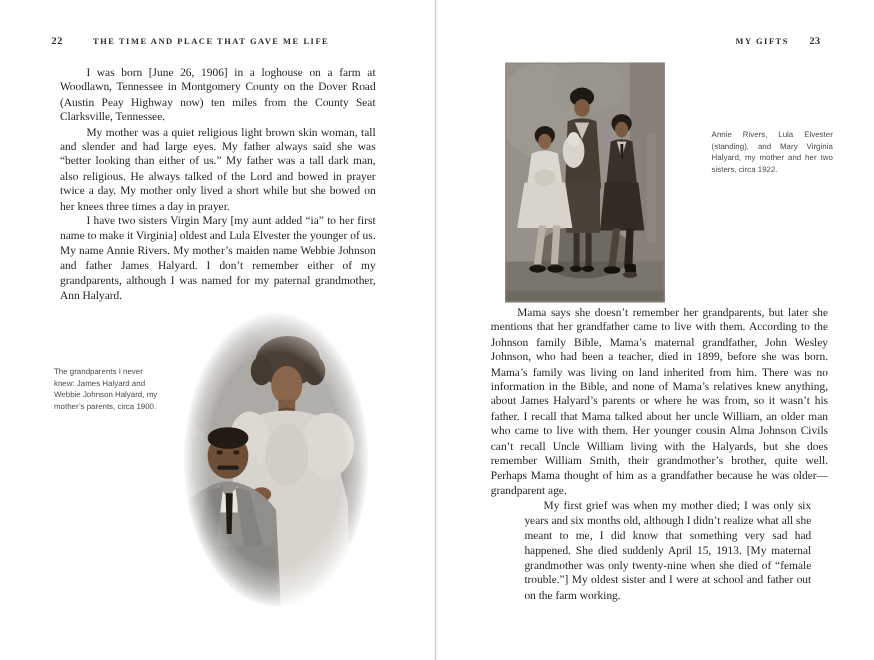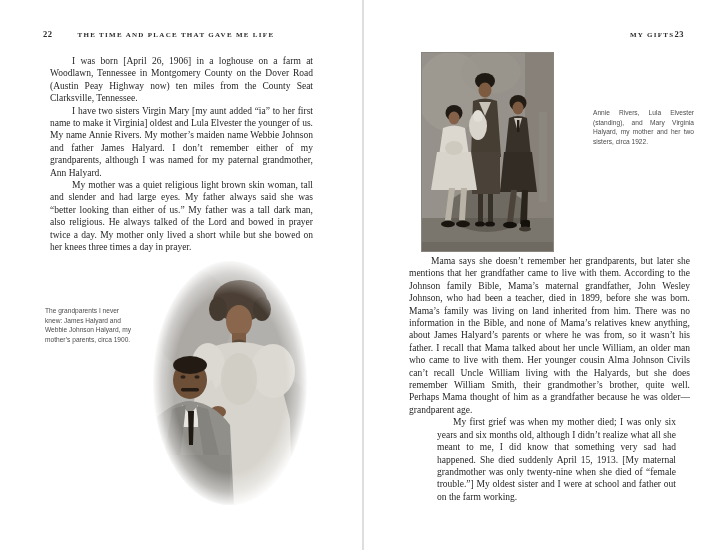--- a/index.html
+++ b/index.html
@@ -28,21 +28,21 @@
     font-weight: bold;
     letter-spacing: 1.3px;
     color: #2b2b2b;
     text-transform: uppercase;
   }
   .running-head .pagenum {
     font-size: 8.5px;
     letter-spacing: 0.5px;
   }
   #head-left { left: 43px; top: 29px; gap: 25px; }
-  #head-right { right: 44px; top: 29px; justify-content: center; }
+  #head-right { right: 44px; top: 29px; gap: 17px; justify-content: center; }
   
   .bodytext {
     position: absolute;
     text-align: justify;
     font-size: 9.5px;
     line-height: 12.4px;
     color: #1f1f1f;
   }
   #body-left  { left: 50px;  top: 55px;  width: 263px; }
   #body-right { left: 409px; top: 255px; width: 281px; }
@@ -77,23 +77,23 @@
     <span class="pagenum">22</span>
     <span>THE TIME AND PLACE THAT GAVE ME LIFE</span>
   </div>
 
   <div class="running-head" id="head-right">
     <span>MY GIFTS</span>
     <span class="pagenum">23</span>
   </div>
 
   <div class="bodytext" id="body-left">
-    <p>I was born [April 26, 1906] in a loghouse on a farm at Woodlawn, Tennessee in Montgomery County on the Dover Road (Austin Peay Highway now) ten miles from the County Seat Clarksville, Tennessee.</p>
+    <p>I was born [June 26, 1906] in a loghouse on a farm at Woodlawn, Tennessee in Montgomery County on the Dover Road (Austin Peay Highway now) ten miles from the County Seat Clarksville, Tennessee.</p>
+    <p>My mother was a quiet religious light brown skin woman, tall and slender and had large eyes. My father always said she was “better looking than either of us.” My father was a tall dark man, also religious. He always talked of the Lord and bowed in prayer twice a day. My mother only lived a short while but she bowed on her knees three times a day in prayer.</p>
     <p>I have two sisters Virgin Mary [my aunt added “ia” to her first name to make it Virginia] oldest and Lula Elvester the younger of us. My name Annie Rivers. My mother’s maiden name Webbie Johnson and father James Halyard. I don’t remember either of my grandparents, although I was named for my paternal grandmother, Ann Halyard.</p>
-    <p>My mother was a quiet religious light brown skin woman, tall and slender and had large eyes. My father always said she was “better looking than either of us.” My father was a tall dark man, also religious. He always talked of the Lord and bowed in prayer twice a day. My mother only lived a short while but she bowed on her knees three times a day in prayer.</p>
   </div>
 
   <div class="caption" id="caption-left">The grandparents I never knew: James Halyard and Webbie Johnson Halyard, my mother’s parents, circa 1900.</div>
 
   <div class="photo" id="photo-left">
     <svg viewBox="0 0 156 248" xmlns="http://www.w3.org/2000/svg">
       <defs>
         <clipPath id="ovalClip">
             <ellipse cx="78" cy="124" rx="77" ry="122"></ellipse>
           </clipPath>

